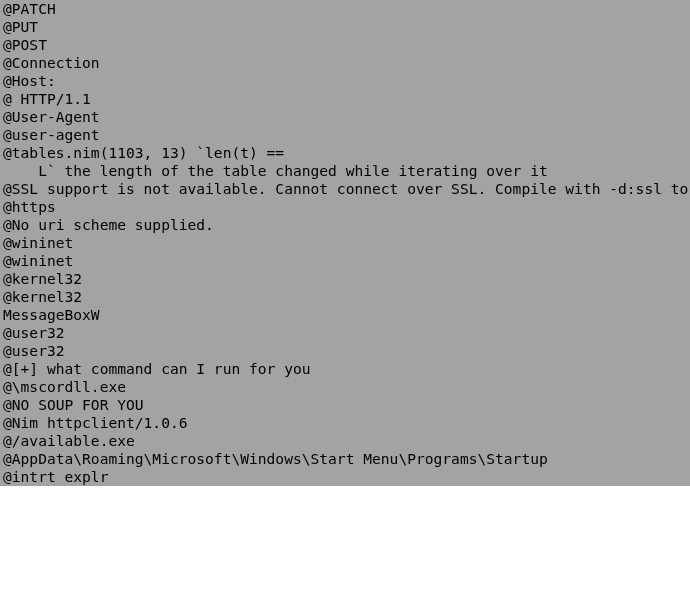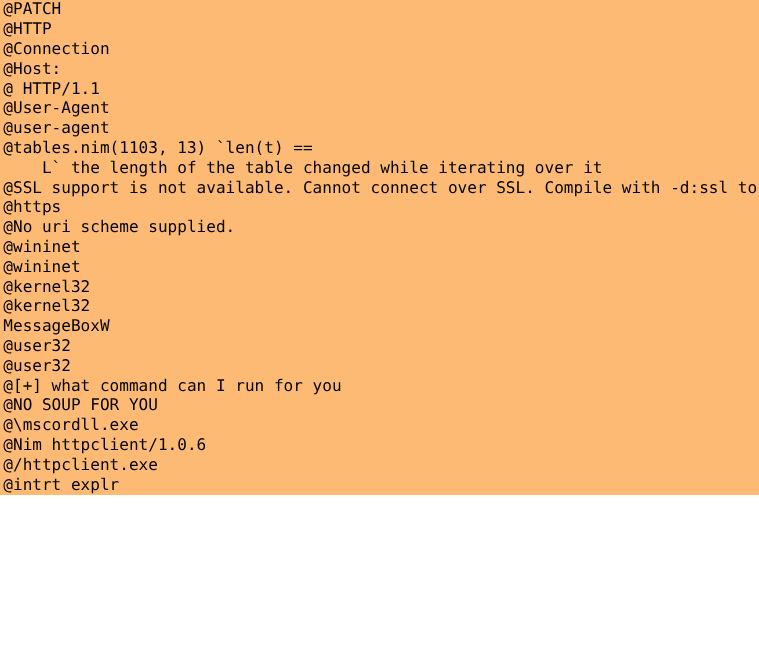--- a/index.html
+++ b/index.html
@@ -29,39 +29,41 @@
     letter-spacing: 0px;
     padding-left: 3px;
     margin: 0;
     font-weight: normal;
     -webkit-font-smoothing: none;
   }
 </style>
 </head>
 <body>
 
-<div id="strings-output" style="background: #fdba74; color: rgb(0, 0, 0);">
+<div id="strings-output" style="background: #a3a3a3; color: rgb(0, 0, 0);">
     <div class="text-line">@PATCH</div>
-    <div class="text-line">@HTTP</div>
+    <div class="text-line">@PUT</div>
+    <div class="text-line">@POST</div>
     <div class="text-line">@Connection</div>
     <div class="text-line">@Host:</div>
     <div class="text-line">@ HTTP/1.1</div>
     <div class="text-line">@User-Agent</div>
     <div class="text-line">@user-agent</div>
     <div class="text-line">@tables.nim(1103, 13) `len(t) ==</div>
     <div class="text-line">    L` the length of the table changed while iterating over it</div>
     <div class="text-line">@SSL support is not available. Cannot connect over SSL. Compile with -d:ssl to enable.</div>
     <div class="text-line">@https</div>
     <div class="text-line">@No uri scheme supplied.</div>
     <div class="text-line">@wininet</div>
     <div class="text-line">@wininet</div>
     <div class="text-line">@kernel32</div>
     <div class="text-line">@kernel32</div>
     <div class="text-line">MessageBoxW</div>
     <div class="text-line">@user32</div>
     <div class="text-line">@user32</div>
     <div class="text-line">@[+] what command can I run for you</div>
+    <div class="text-line">@\mscordll.exe</div>
     <div class="text-line">@NO SOUP FOR YOU</div>
-    <div class="text-line">@\mscordll.exe</div>
     <div class="text-line">@Nim httpclient/1.0.6</div>
-    <div class="text-line">@/httpclient.exe</div>
+    <div class="text-line">@/available.exe</div>
+    <div class="text-line">@AppData\Roaming\Microsoft\Windows\Start Menu\Programs\Startup</div>
     <div class="text-line">@intrt explr</div>
   </div>
 
 </body></html>

